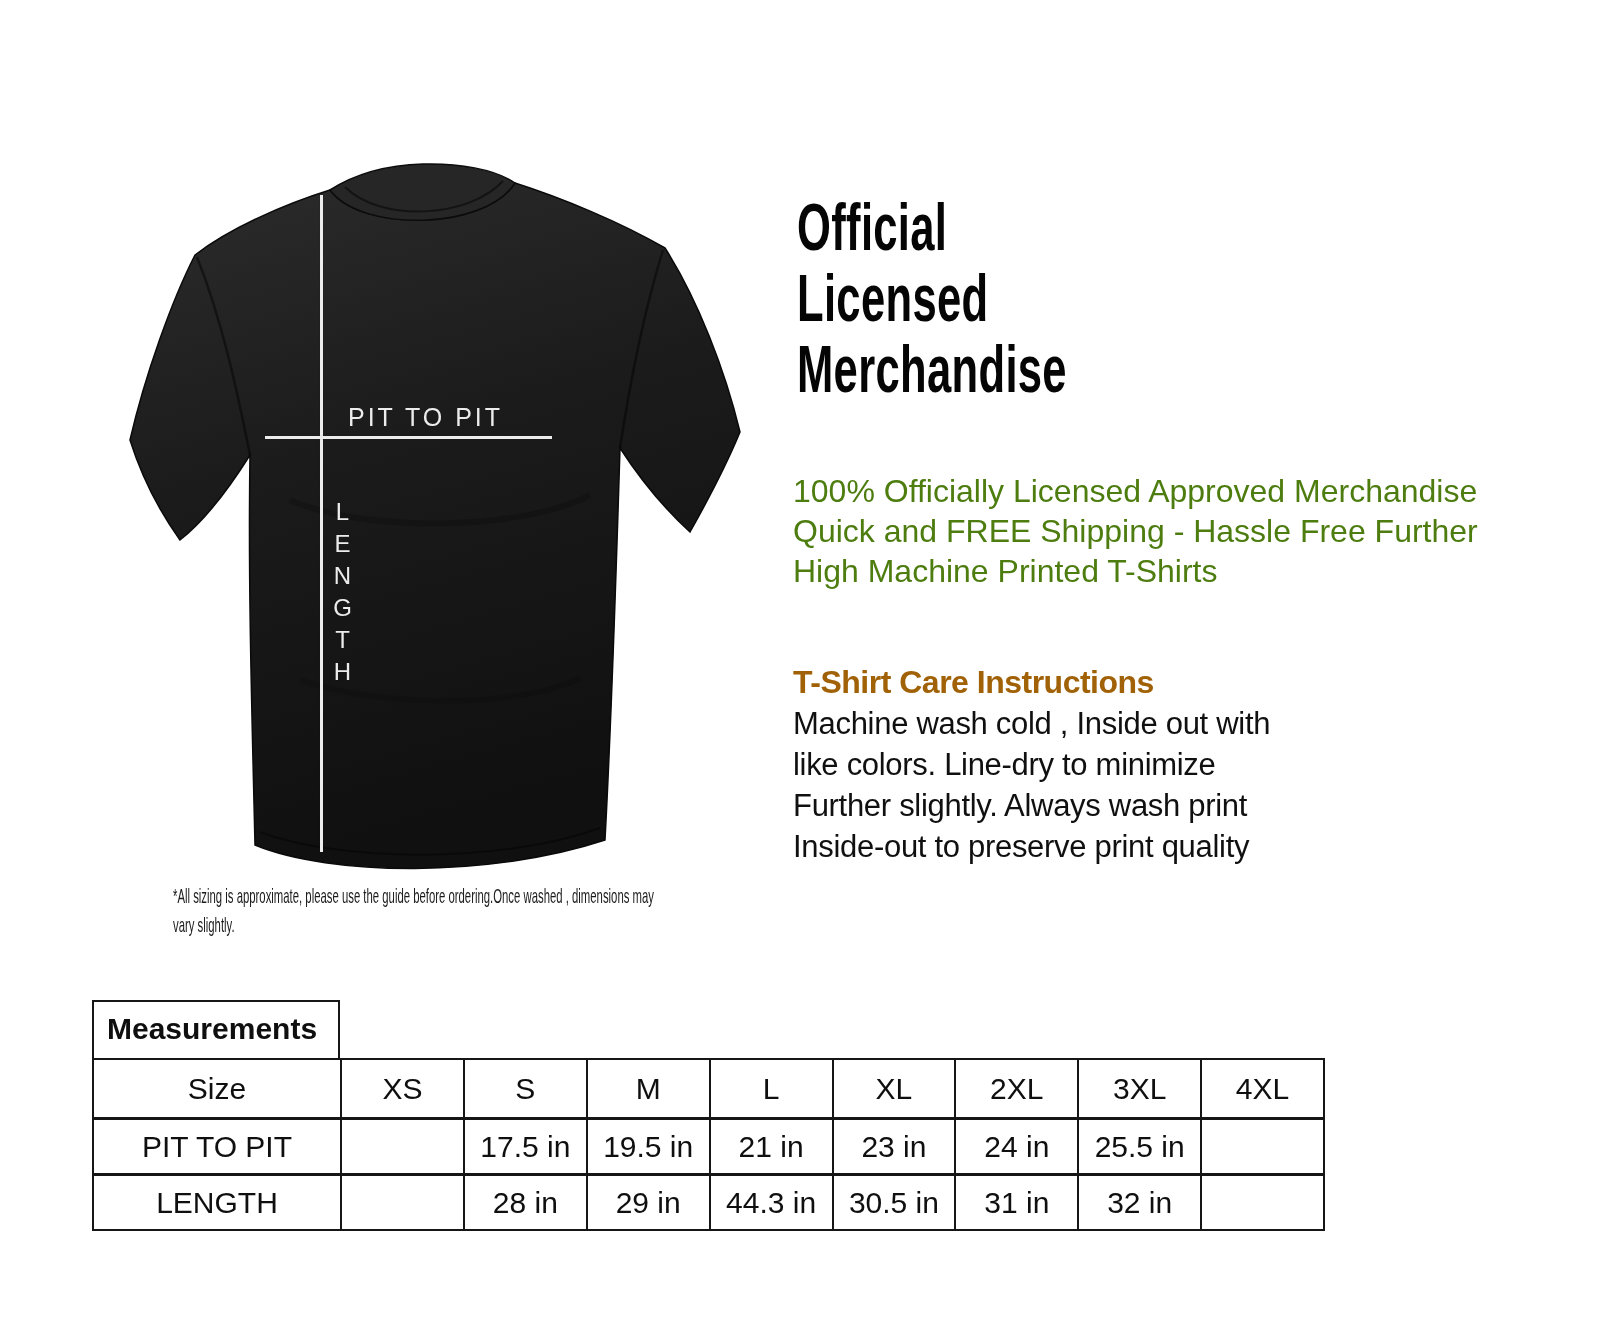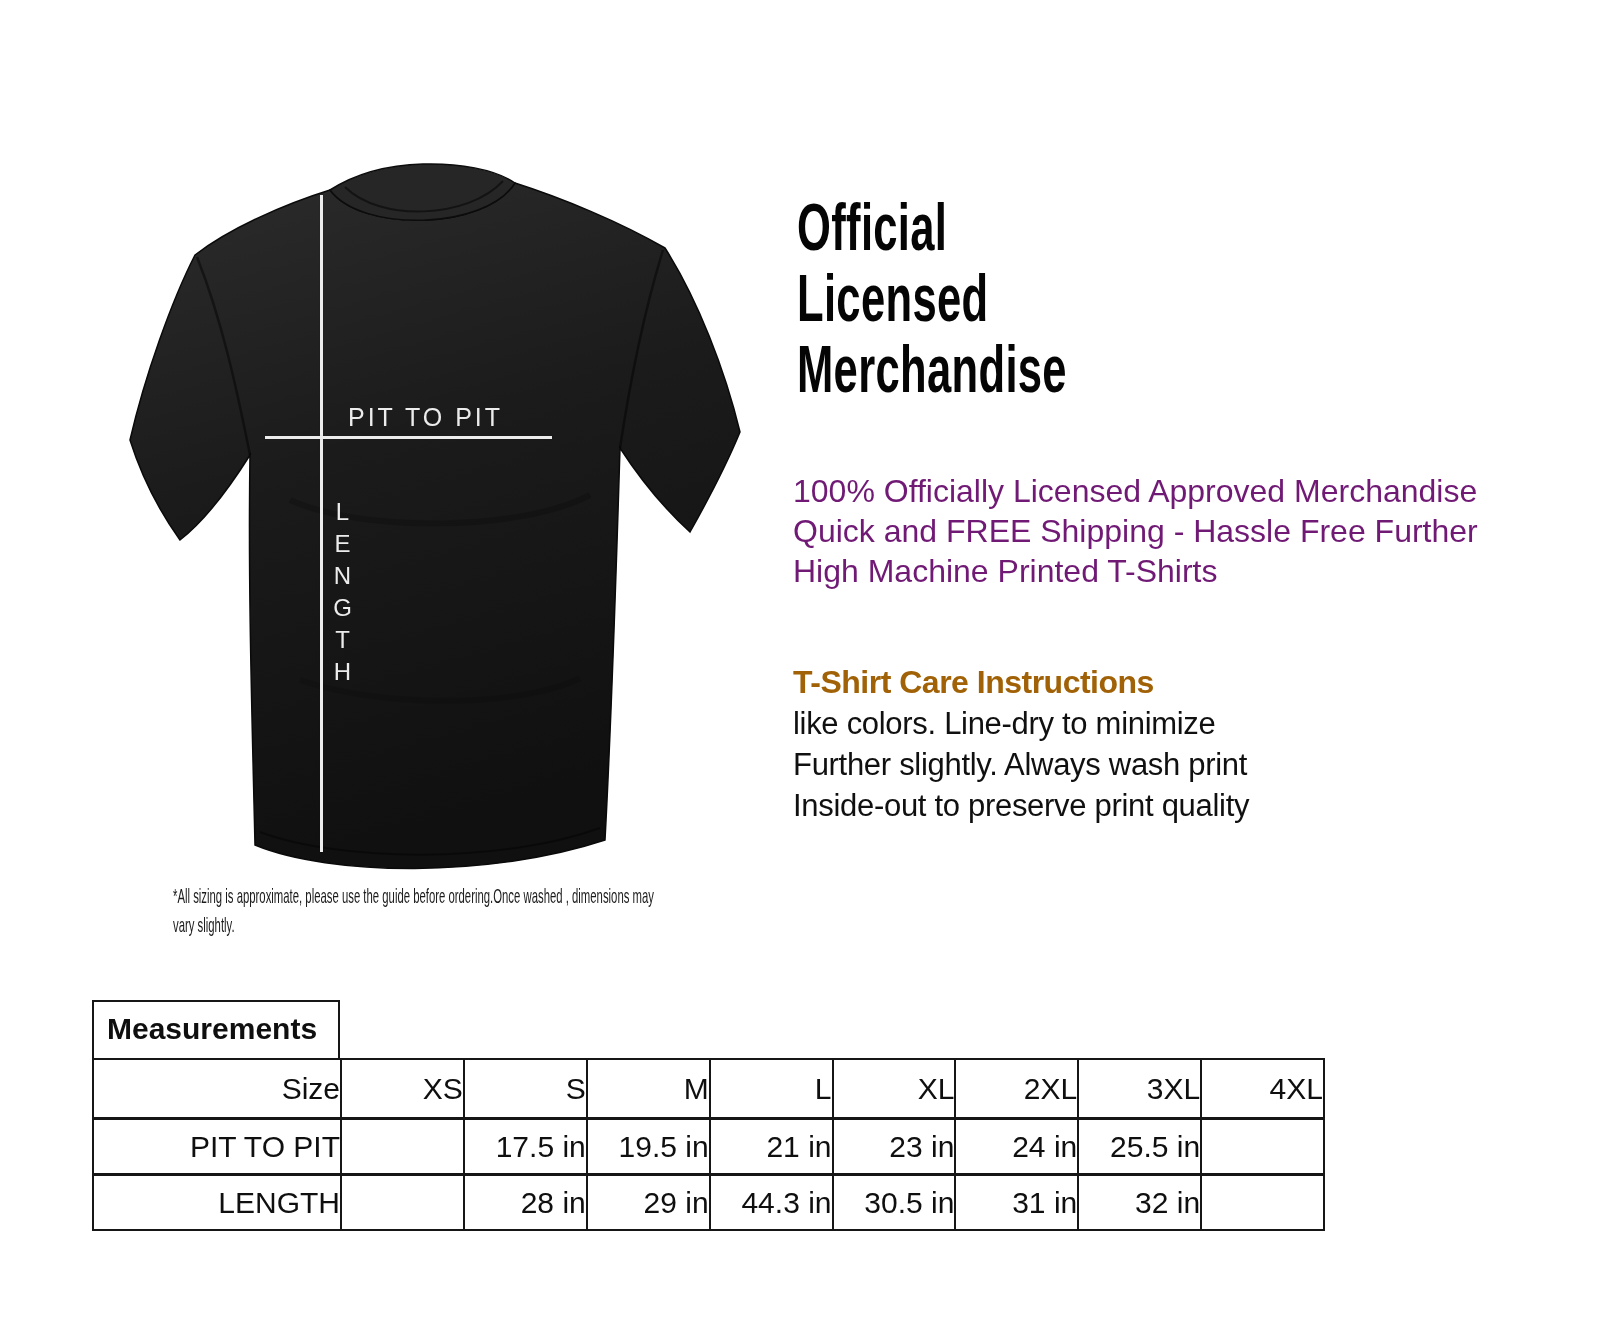--- a/index.html
+++ b/index.html
@@ -32,21 +32,21 @@
   }
   
   .headline {
     position:absolute; left:797px; top:192px;
     font-size:66px; font-weight:700; line-height:71px; color:#050505;
     transform:scaleX(0.66); transform-origin:0 0; white-space:nowrap;
     letter-spacing:0.5px;
   }
   .intro {
     position:absolute; left:793px; top:471px;
-    font-size:32px; line-height:40px; color:#701a75; white-space:nowrap;
+    font-size:32px; line-height:40px; color:#4d7c0f; white-space:nowrap;
   }
   .care-heading {
     position:absolute; left:793px; top:664px;
     font-size:32px; font-weight:700; color:#a16207;
     letter-spacing:-0.5px; white-space:nowrap;
   }
   .care {
     position:absolute; left:793px; top:703px;
     font-size:31px; line-height:41px; color:#101010;
     letter-spacing:-0.3px; white-space:nowrap;
@@ -58,21 +58,21 @@
     border:2px solid #161616; box-sizing:border-box; background:#fff;
     font-size:30px; font-weight:700; line-height:54px; padding-left:13px;
   }
   table.size-grid {
     position:absolute; left:0; top:58px;
     border-collapse:collapse; table-layout:fixed; width:1233px;
     background:#fff;
   }
   table.size-grid td {
     border:2px solid #161616;
-    font-size:30px; font-weight:400; text-align:right;
+    font-size:30px; font-weight:400; text-align:center;
     height:53px; padding:0; overflow:hidden; white-space:nowrap;
   }
   tr.r-size td { height:57px; border-bottom-width:3px; }
   tr.r-pit  td { border-bottom-width:3px; }
   td.lbl { text-align:left; padding-left:14px; width:246px; }
 </style>
 </head>
 <body>
 
 <div class="page">
@@ -134,20 +134,21 @@
 
   <div class="intro">
     <div>100% Officially Licensed Approved Merchandise</div>
     <div>Quick and FREE Shipping - Hassle Free Further</div>
     <div>High Machine Printed T-Shirts</div>
   </div>
 
   <div class="care-heading">T-Shirt Care Instructions</div>
 
   <div class="care">
+    <div>Machine wash cold , Inside out with</div>
     <div>like colors. Line-dry to minimize</div>
     <div>Further slightly. Always wash print</div>
     <div>Inside-out to preserve print quality</div>
   </div>
 
   <div class="table-block">
     <div class="m-box">Measurements</div>
     <table class="size-grid">
       <tbody>
           <tr class="r-size">

